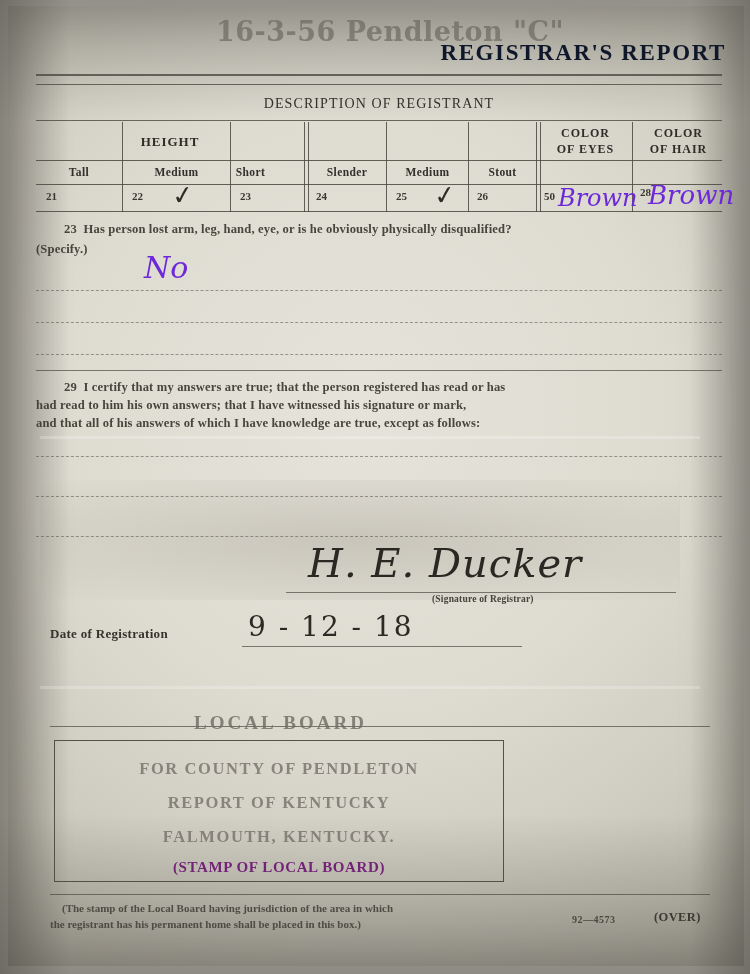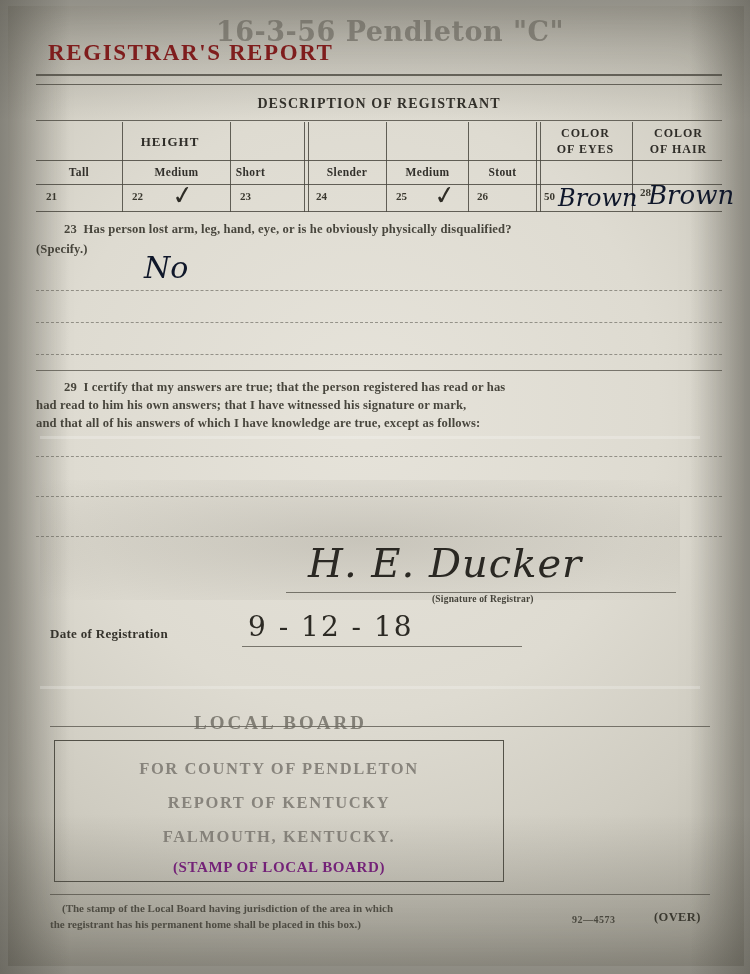--- a/index.html
+++ b/index.html
@@ -67,44 +67,44 @@
     font-size: 27px;
     font-weight: bold;
     letter-spacing: 0.5px;
     color: #6e6b62;
     opacity: 0.72;
     white-space: nowrap;
   }
 
   .title {
     position: absolute;
-    left: 12px; top: 26px;
+    left: 4px; top: 26px;
     width: 100%;
-    text-align: left;
+    text-align: right;
     font-size: 23px;
     font-weight: bold;
     letter-spacing: 1.6px;
-    color: #7f1d1d;
+    color: #0f172a;
     font-family: "Liberation Serif", serif;
   }
   .rule {
     position: absolute;
     background: #4b4940;
     height: 1px;
     opacity: 0.8;
   }
   .rule.thick { height: 2px; }
 
   .subtitle {
     position: absolute;
     left: 0; top: 82px;
     width: 100%;
     text-align: center;
     font-size: 14px;
-    font-weight: bold;
+    font-weight: normal;
     letter-spacing: 1.1px;
     color: #33312b;
   }
 
   
   .tbl {
     position: absolute;
     left: 0; top: 108px;
     width: 686px;
     height: 86px;
@@ -137,21 +137,21 @@
   .num {
     position: absolute;
     font-size: 11px;
     font-weight: bold;
     color: #3a382f;
   }
   .hand {
     position: absolute;
     font-family: "DejaVu Serif", serif;
     font-style: italic;
-    color: #0f172a;
+    color: #6d28d9;
   }
   .check {
     position: absolute;
     font-family: "Liberation Serif", serif;
     font-size: 26px;
     color: #2f2d27;
     transform: rotate(-8deg);
   }
 
   

